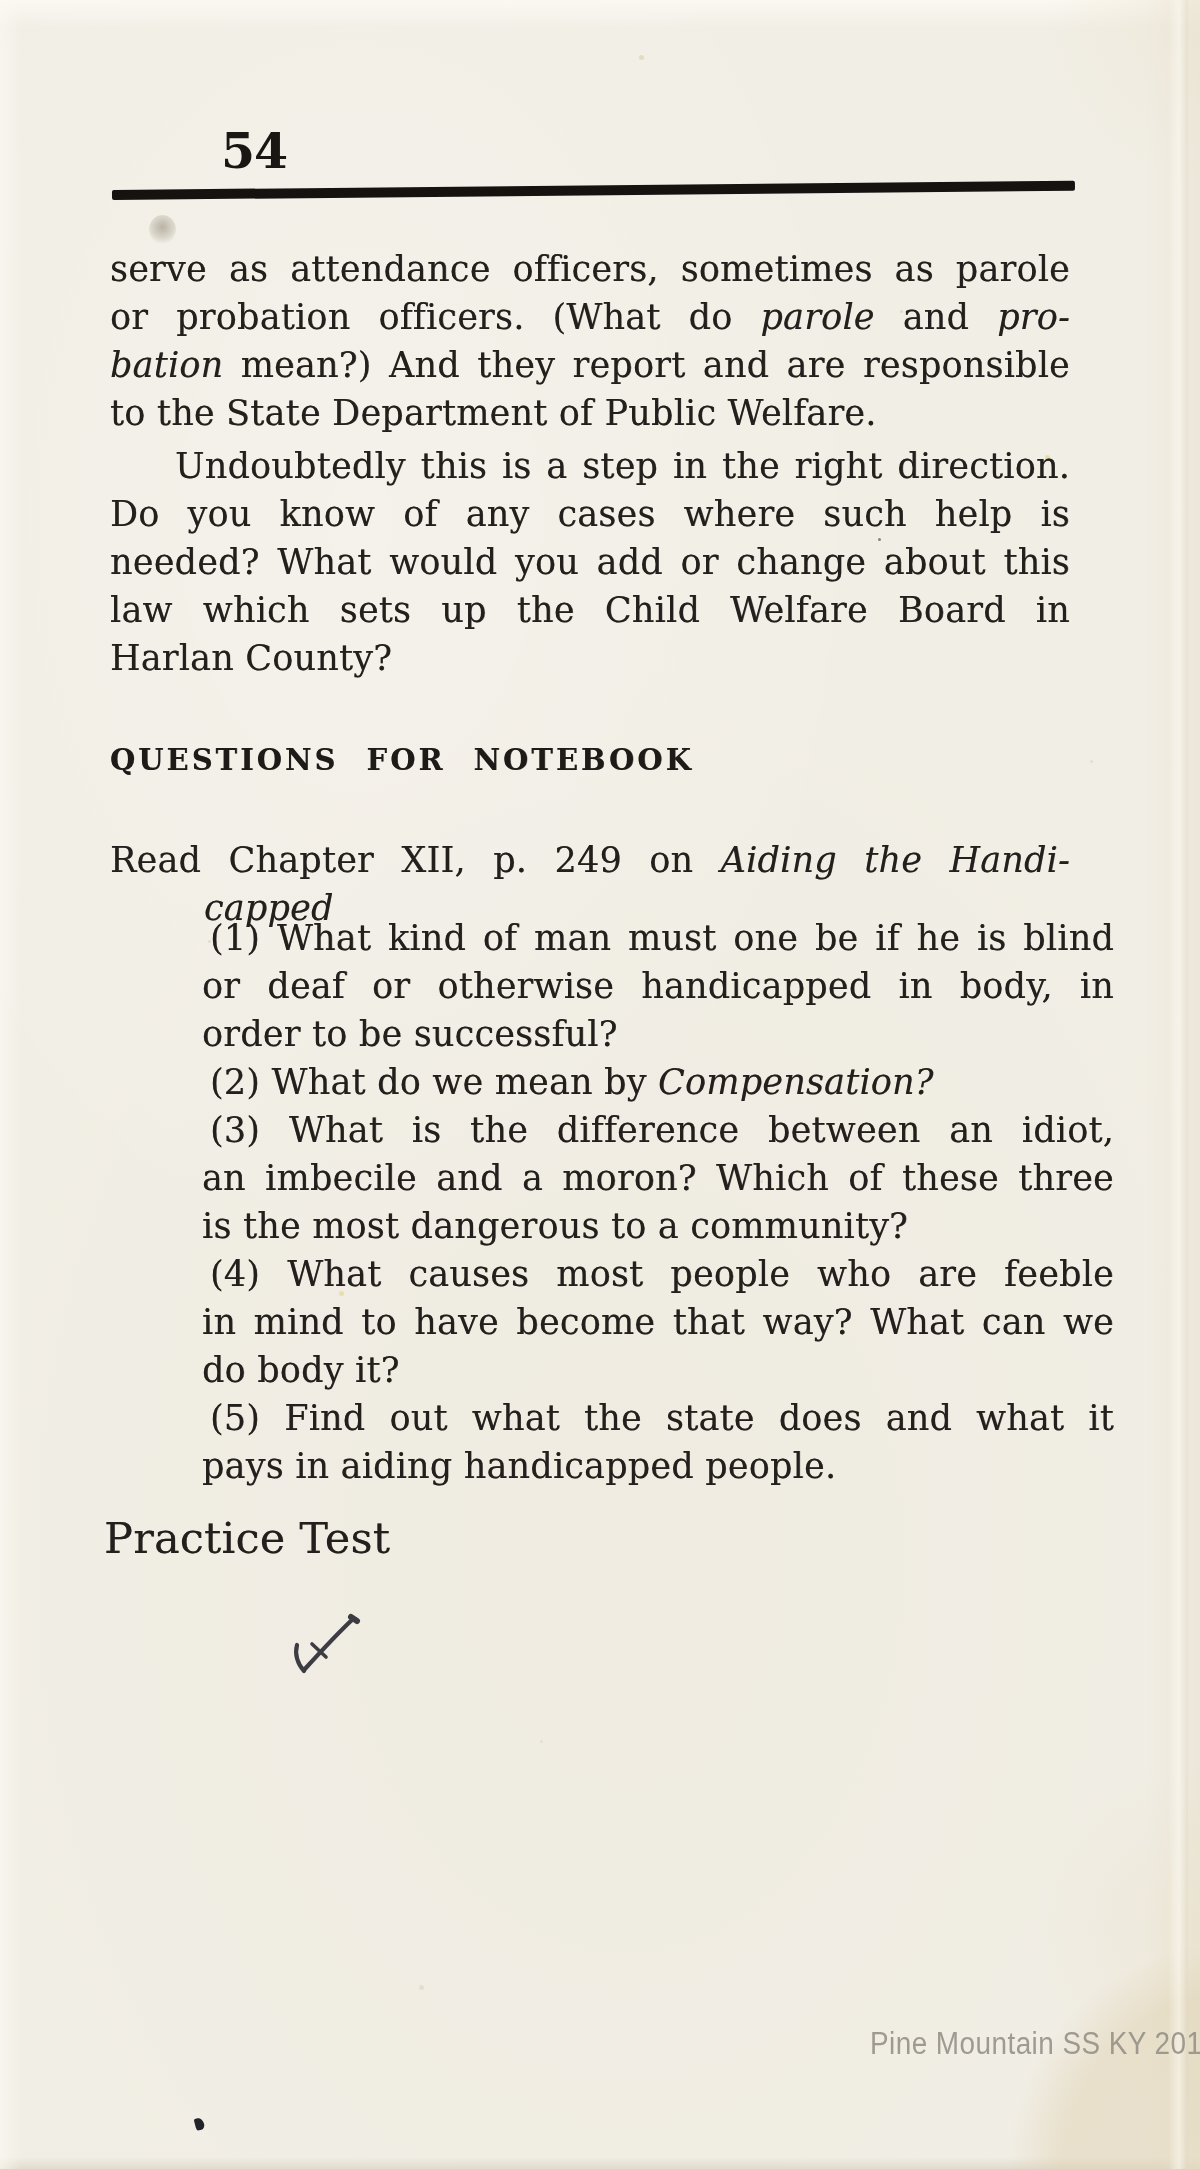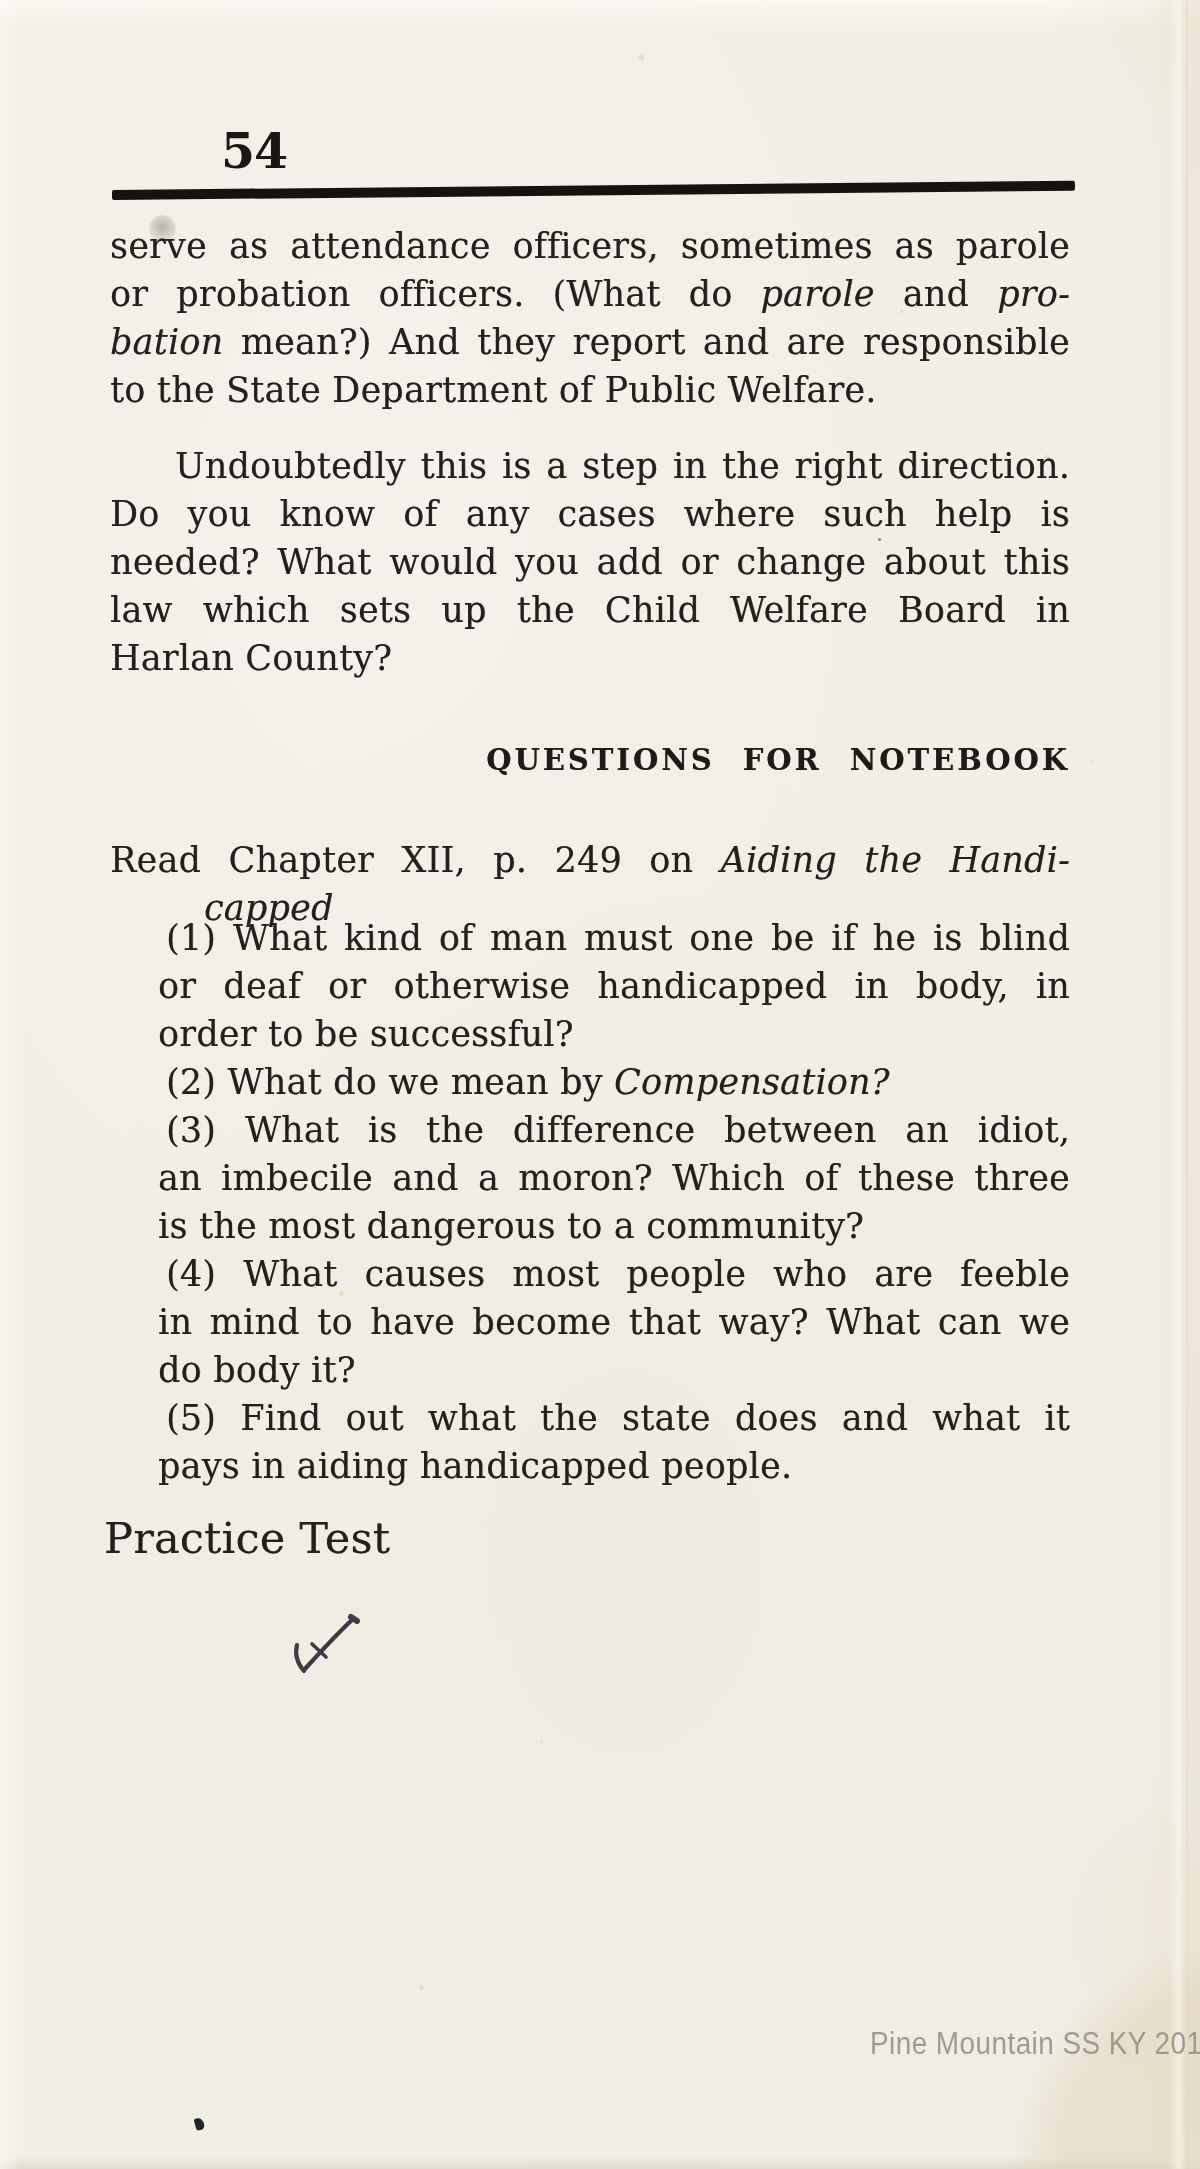--- a/index.html
+++ b/index.html
@@ -42,21 +42,21 @@
     text-shadow:0.3px 0.3px 0.35px rgba(34,31,28,0.55);
   }
   .ln{height:48px;line-height:48px;overflow:visible;}
   .j{text-align:justify;text-align-last:justify;}
   .last{text-align:left;text-align-last:left;}
   .ind65{text-indent:65px;}
   .ind8{text-indent:8px;}
   .ind94{text-indent:94px;}
   .heading{
     position:absolute;left:110px;top:742px;width:960px;height:36px;line-height:36px;
-    font-size:29px;font-weight:bold;text-align:right;
+    font-size:29px;font-weight:bold;text-align:left;
     letter-spacing:3px;word-spacing:15px;color:#1d1a17;
     text-shadow:0.3px 0.3px 0.35px rgba(29,26,23,0.5);
   }
   .qblock{left:158px;width:912px;}
   i{font-style:italic;}
   .practice{position:absolute;left:104px;top:1514px;height:48px;line-height:48px;
     font-size:43px;letter-spacing:0.2px;
     text-shadow:0.3px 0.3px 0.35px rgba(34,31,28,0.55);}
   .watermark{
     position:absolute;left:870px;top:2026px;
@@ -97,21 +97,21 @@
 <div class="page">
 
   <div class="crease"></div>
   <div class="dots"></div>
 
   <div class="pagenum">54</div>
   <div class="rule"></div>
 
   <div class="smudge"></div>
 
-  <div class="blk" style="top:222px;">
+  <div class="blk" style="top:245px;">
     <div class="ln j"><span>serve as attendance officers, sometimes as parole</span></div>
     <div class="ln j"><span>or probation officers. (What do </span><i>parole</i><span> and </span><i>pro-</i></div>
     <div class="ln j"><i>bation</i><span> mean?) And they report and are responsible</span></div>
     <div class="ln last"><span>to the State Department of Public Welfare.</span></div>
   </div>
 
   <div class="blk" style="top:442px;">
     <div class="ln j ind65"><span>Undoubtedly this is a step in the right direction.</span></div>
     <div class="ln j"><span>Do you know of any cases where such help is</span></div>
     <div class="ln j"><span>needed? What would you add or change about this</span></div>
@@ -119,21 +119,21 @@
     <div class="ln last"><span>Harlan County?</span></div>
   </div>
 
   <div class="heading">QUESTIONS FOR NOTEBOOK</div>
 
   <div class="blk" style="top:836px;">
     <div class="ln j"><span>Read Chapter XII, p. 249 on </span><i>Aiding the Handi-</i></div>
     <div class="ln last ind94"><i>capped</i></div>
   </div>
 
-  <div class="blk qblock" style="top:914px;">
+  <div class="blk qblock" style="top:914px;margin-left:44px;">
 
     <div class="ln j ind8"><span>(1) What kind of man must one be if he is blind</span></div>
     <div class="ln j"><span>or deaf or otherwise handicapped in body, in</span></div>
     <div class="ln last"><span>order to be successful?</span></div>
 
     <div class="ln last ind8"><span>(2) What do we mean by </span><i>Compensation?</i></div>
 
     <div class="ln j ind8"><span>(3) What is the difference between an idiot,</span></div>
     <div class="ln j"><span>an imbecile and a moron? Which of these three</span></div>
     <div class="ln last"><span>is the most dangerous to a community?</span></div>

